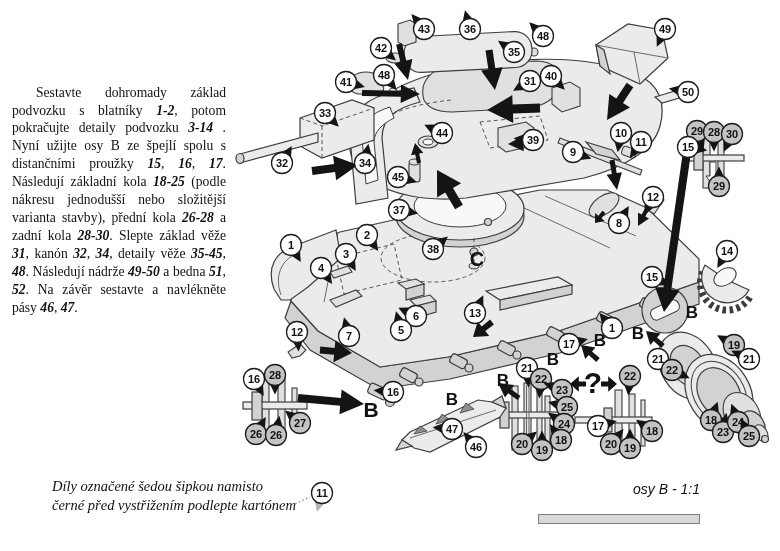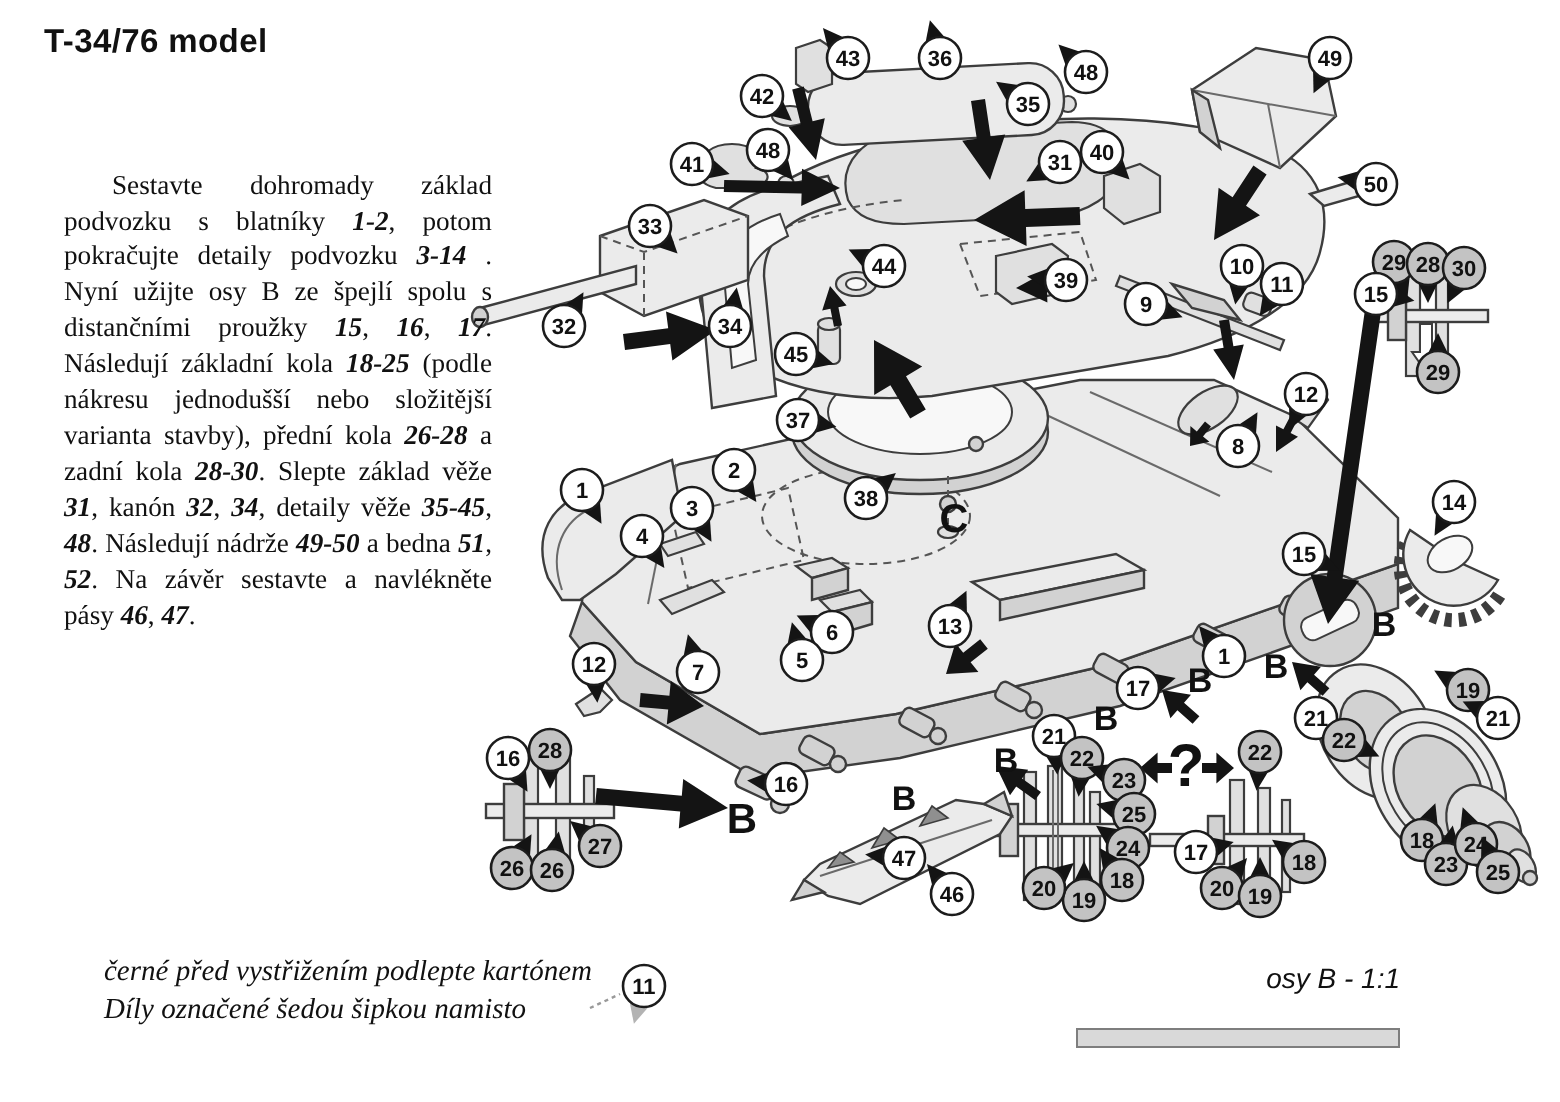--- a/index.html
+++ b/index.html
@@ -1,20 +1,20 @@
 <!DOCTYPE html>
 <html><head>
 <meta charset="utf-8">
 <style>
   html,body{margin:0;padding:0;background:#fff;}
   .page{position:relative;width:780px;height:551px;background:#ffffff;overflow:hidden;
         font-family:"Liberation Sans",sans-serif;color:#111;}
   .title{position:absolute;left:22px;top:12px;font-size:16.5px;font-weight:bold;
          line-height:1.18;letter-spacing:.2px;font-family:"Liberation Sans",sans-serif;}
-  .body-text{position:absolute;left:32px;top:70px;width:214px;
+  .body-text{position:absolute;left:12px;top:70px;width:214px;
              font-family:"Liberation Serif",serif;font-size:13.6px;line-height:1.32;
              text-align:justify;text-indent:24px;}
   .body-text .em{font-weight:bold;font-style:italic;}
   .note{position:absolute;left:52px;top:477px;font-family:"Liberation Serif",serif;
         font-style:italic;font-size:14.5px;line-height:1.28;}
   .scale-label{position:absolute;left:538px;top:481px;width:162px;text-align:right;
                font-style:italic;font-size:14px;font-family:Liberation Sans, sans-serif;}
   .scale-bar{position:absolute;left:538px;top:514px;width:160px;height:8px;
              background:#d9d9d9;border:1px solid #7e7e7e;}
   svg{position:absolute;left:0;top:0;}
@@ -644,26 +644,25 @@
         <text x="553" y="365.12" text-anchor="middle" class="dletter" font-size="17">B</text>
         <text x="600" y="346.12" text-anchor="middle" class="dletter" font-size="17">B</text>
         <text x="638" y="339.12" text-anchor="middle" class="dletter" font-size="17">B</text>
         <text x="692" y="318.12" text-anchor="middle" class="dletter" font-size="17">B</text>
         <text x="477" y="266.2" text-anchor="middle" class="dletter" font-size="20">C</text>
         <text x="593" y="392.8" text-anchor="middle" class="dletter" font-size="30">?</text>
       </g>
   </svg>
 
   <div class="title">
-    <div>T-34/76 model</div>
   </div>
 
   <p class="body-text"><span>Sestavte dohromady základ podvozku s blatníky </span><span class="em">1-2</span><span>, potom pokračujte detaily podvozku </span><span class="em">3-14</span><span> . Nyní užijte osy B ze špejlí spolu s distančními proužky </span><span class="em">15</span><span>, </span><span class="em">16</span><span>, </span><span class="em">17</span><span>. Následují základní kola </span><span class="em">18-25</span><span> (podle nákresu jednodušší nebo složitější varianta stavby), přední kola </span><span class="em">26-28</span><span> a zadní kola </span><span class="em">28-30</span><span>. Slepte základ věže </span><span class="em">31</span><span>, kanón </span><span class="em">32</span><span>, </span><span class="em">34</span><span>, detaily věže </span><span class="em">35-45</span><span>, </span><span class="em">48</span><span>. Následují nádrže </span><span class="em">49-50</span><span> a bedna </span><span class="em">51</span><span>, </span><span class="em">52</span><span>. Na závěr sestavte a navlékněte pásy </span><span class="em">46</span><span>, </span><span class="em">47</span><span>.</span></p>
 
   <div class="note">
+    <div>Díly označené šedou šipkou namisto</div>
     <div>černé před vystřižením podlepte kartónem</div>
-    <div>Díly označené šedou šipkou namisto</div>
   </div>
 
   <div class="scale-label">osy B - 1:1</div>
   <div class="scale-bar"></div>
 
 </div>
 
 </body></html>

